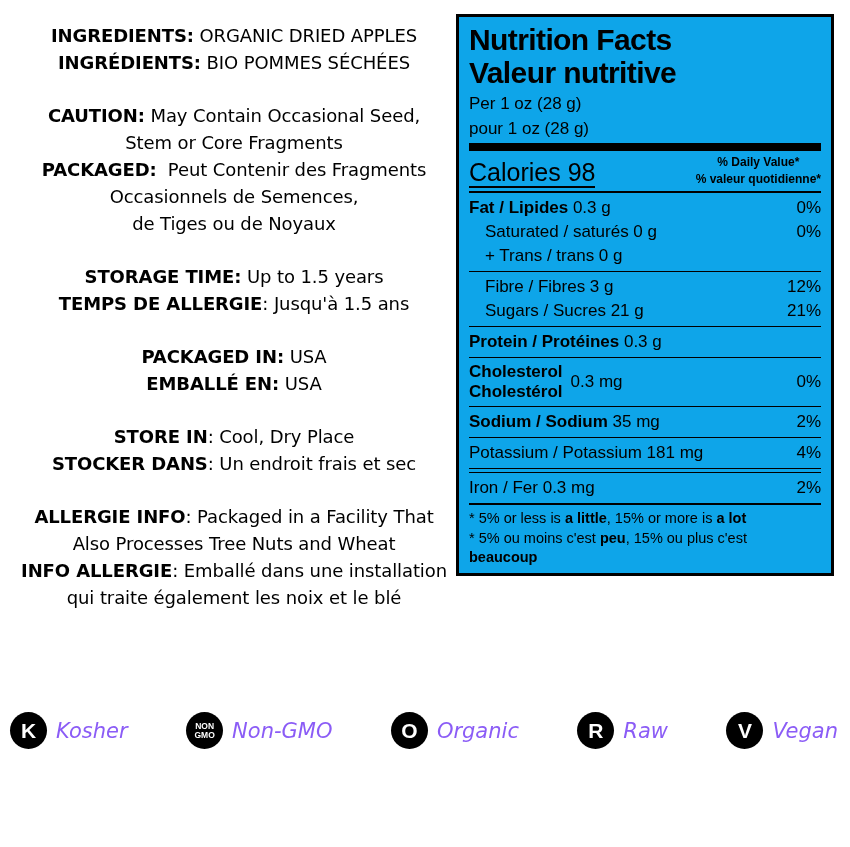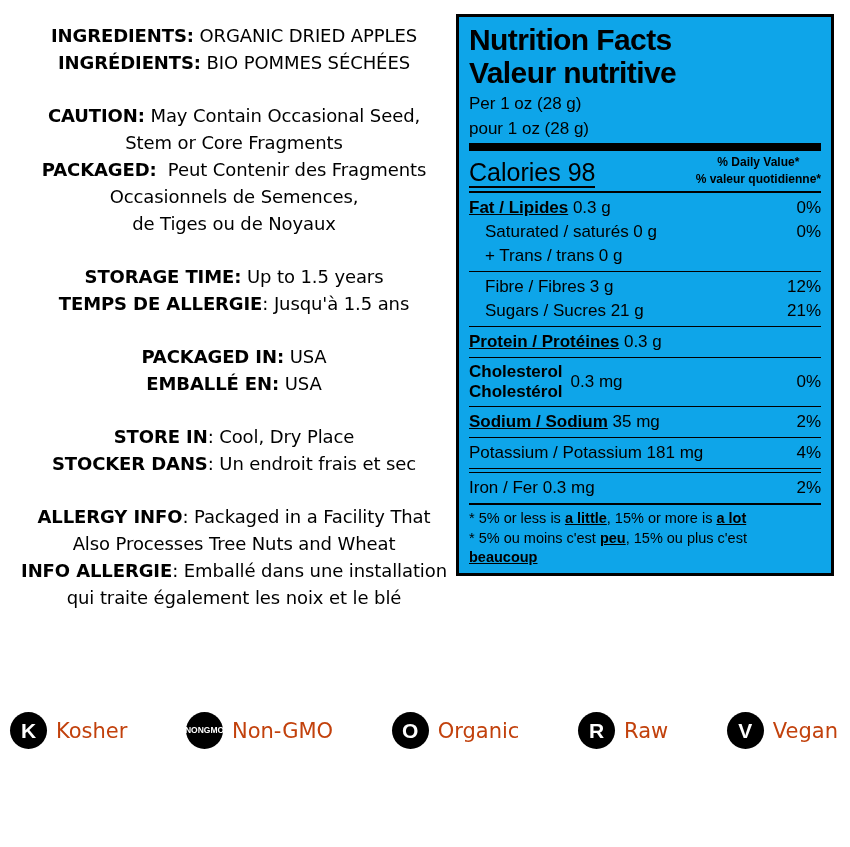--- a/index.html
+++ b/index.html
@@ -63,21 +63,21 @@
   .nf-row {
     display: flex;
     justify-content: space-between;
     align-items: baseline;
     font-size: 17px;
     line-height: 22px;
     padding: 1px 0;
   }
   .nf-row .left { flex: 1 1 auto; }
   .nf-row .right { flex: 0 0 auto; padding-left: 8px; }
-  .b { font-weight: bold; text-decoration: underline; }
+  .b { font-weight: bold; }
   .indent1 { padding-left: 16px; }
 
   .cal-row {
     display: flex;
     justify-content: space-between;
     align-items: flex-end;
   }
   .cal-label { font-size: 25px; font-weight: normal; line-height: 26px; text-align: right; }
   .dv-head {
     text-align: center;
@@ -132,26 +132,27 @@
     font-weight: bold;
     font-size: 21px;
     font-family: "Liberation Sans", sans-serif;
     flex: 0 0 auto;
   }
   .badge-circle.small-text {
     font-size: 8.5px;
     line-height: 9px;
     text-align: center;
     letter-spacing: 0px;
-    flex-direction: row;
+    flex-direction: column;
   }
   .badge-label {
     font-size: 21px;
     line-height: 24px;
-    color: #c2410c;
+    color: #8b5cf6;
+    font-style: italic;
   }
 </style>
 </head>
 <body>
 
 <div class="page">
 
   <div class="left-col">
 
     <div class="info-block">
@@ -176,21 +177,21 @@
       <div class="info-line"><span class="lbl">PACKAGED IN:</span><span> USA</span></div>
       <div class="info-line"><span class="lbl">EMBALLÉ EN:</span><span> USA</span></div>
     </div>
 
     <div class="info-block">
       <div class="info-line"><span class="lbl">STORE IN</span><span>: Cool, Dry Place</span></div>
       <div class="info-line"><span class="lbl">STOCKER DANS</span><span>: Un endroit frais et sec</span></div>
     </div>
 
     <div class="info-block">
-      <div class="info-line"><span class="lbl">ALLERGY INFO</span><span>: Packaged in a Facility That</span></div>
+      <div class="info-line"><span class="lbl">ALLERGIE INFO</span><span>: Packaged in a Facility That</span></div>
       <div class="info-line"><span class="lbl"></span><span>Also Processes Tree Nuts and Wheat</span></div>
       <div class="info-line"><span class="lbl">INFO ALLERGIE</span><span>: Emballé dans une installation</span></div>
       <div class="info-line"><span class="lbl"></span><span>qui traite également les noix et le blé</span></div>
     </div>
 
   </div>
 
   <div class="nf-panel">
     <div class="nf-title">Nutrition Facts</div>
     <div class="nf-title">Valeur nutritive</div>

